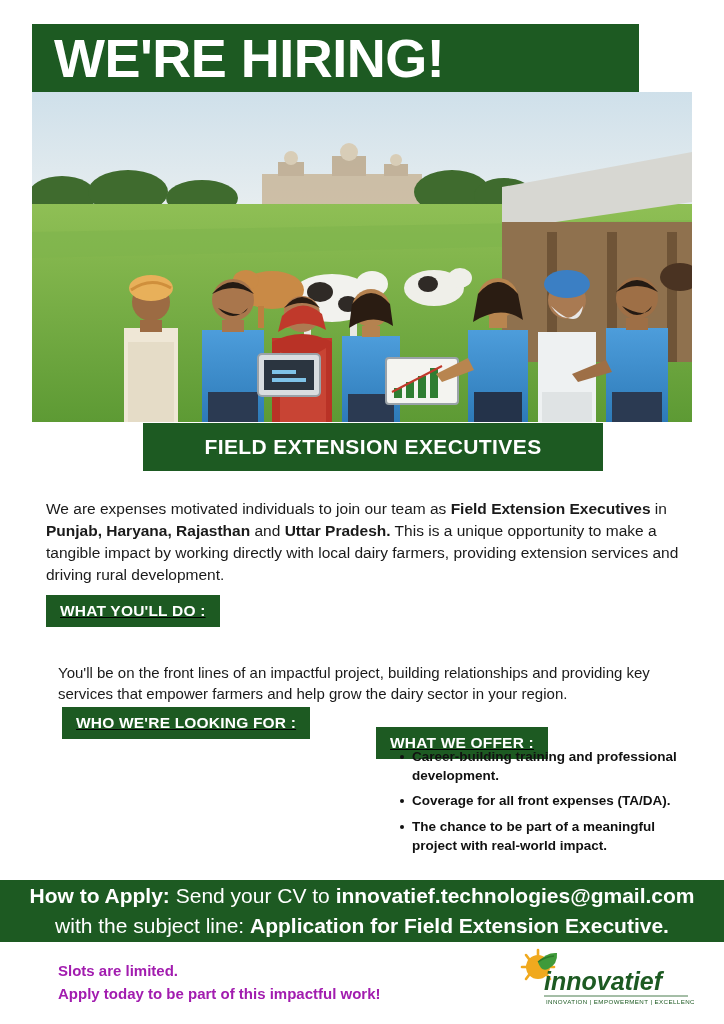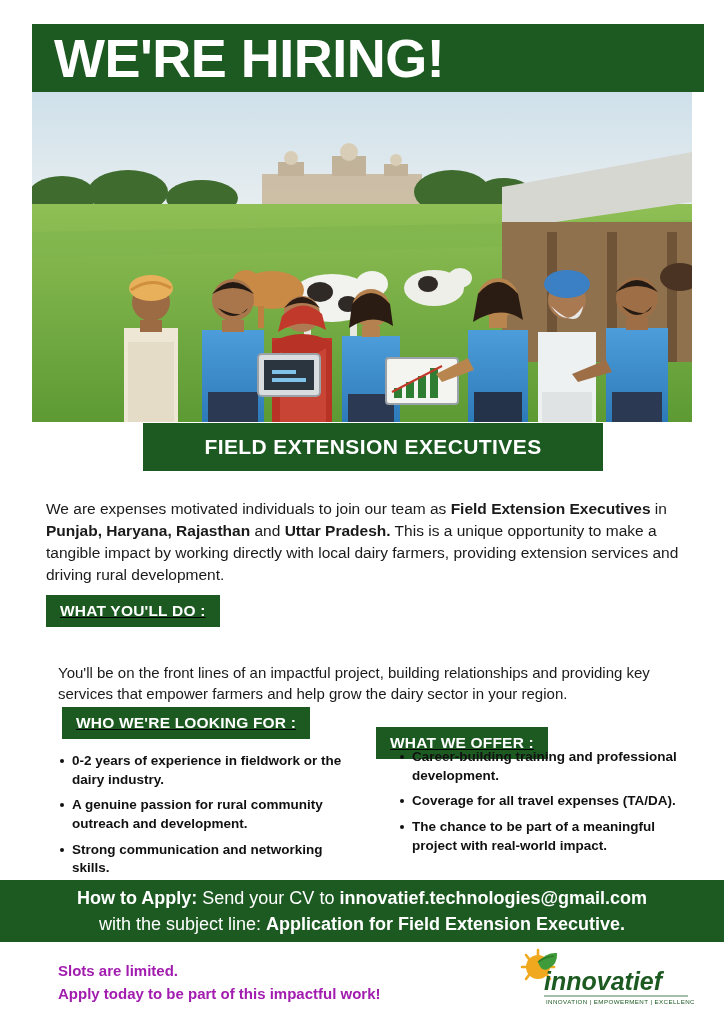--- a/index.html
+++ b/index.html
@@ -15,21 +15,21 @@
     height: 1024px;
     background: #ffffff;
     overflow: hidden;
   }
 
   
   .header-band {
     position: absolute;
     left: 32px;
     top: 24px;
-    width: 672px;
+    width: 607px;
     height: 68px;
     background: #1d5a22;
     display: flex;
     align-items: center;
     padding-left: 22px;
   }
   .header-title {
     color: #ffffff;
     font-size: 54px;
     font-weight: bold;
@@ -148,21 +148,21 @@
     width: 724px;
     height: 62px;
     background: #1d5a22;
     display: flex;
     flex-direction: column;
     align-items: center;
     justify-content: center;
   }
   .apply-line {
     color: #ffffff;
-    font-size: 18px;
+    font-size: 21px;
     line-height: 1.45;
     text-align: left;
   }
   .apply-line b { font-weight: bold; }
 
   
   .footer-text {
     position: absolute;
     left: 58px;
     top: 960px;
@@ -347,32 +347,27 @@
   </p>
 
   <div class="chip" id="chip-do">
     <span>WHAT YOU'LL DO :</span>
   </div>
   <p class="do-text">You'll be on the front lines of an impactful project, building relationships and providing key services that empower farmers and help grow the dairy sector in your region.</p>
 
   <div class="chip" id="chip-who">
     <span>WHO WE'RE LOOKING FOR :</span>
   </div>
-  <ul class="bullets" id="list-who">
-    <li>0-2 years of experience in fieldwork or the dairy industry.</li>
-    <li>A genuine passion for rural community outreach and development.</li>
-    <li>Strong communication and networking skills.</li>
-  </ul>
 
   <div class="chip" id="chip-offer">
     <span>WHAT WE OFFER :</span>
   </div>
   <ul class="bullets" id="list-offer">
     <li>Career-building training and professional development.</li>
-    <li>Coverage for all travel expenses (TA/DA).</li>
+    <li>Coverage for all front expenses (TA/DA).</li>
     <li>The chance to be part of a meaningful project with real-world impact.</li>
   </ul>
 
   <div class="apply-band">
     <div class="apply-line">
       <b>How to Apply:</b><span> Send your CV to </span><b>innovatief.technologies@gmail.com</b>
     </div>
     <div class="apply-line">
       <span>with the subject line: </span><b>Application for Field Extension Executive.</b>
     </div>

